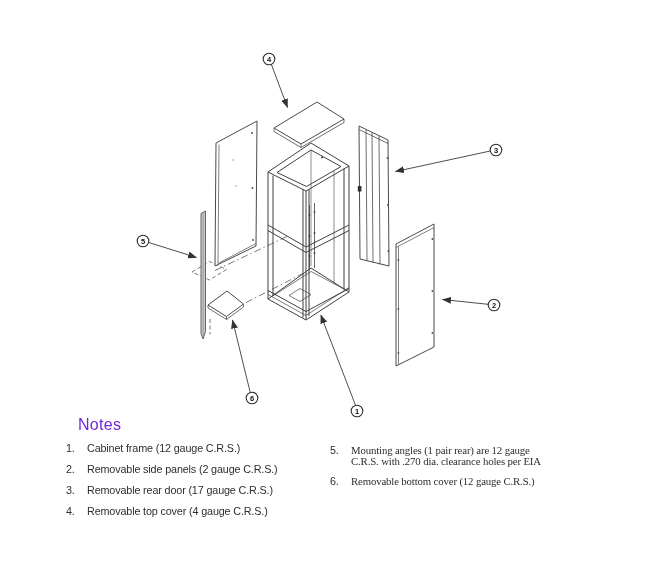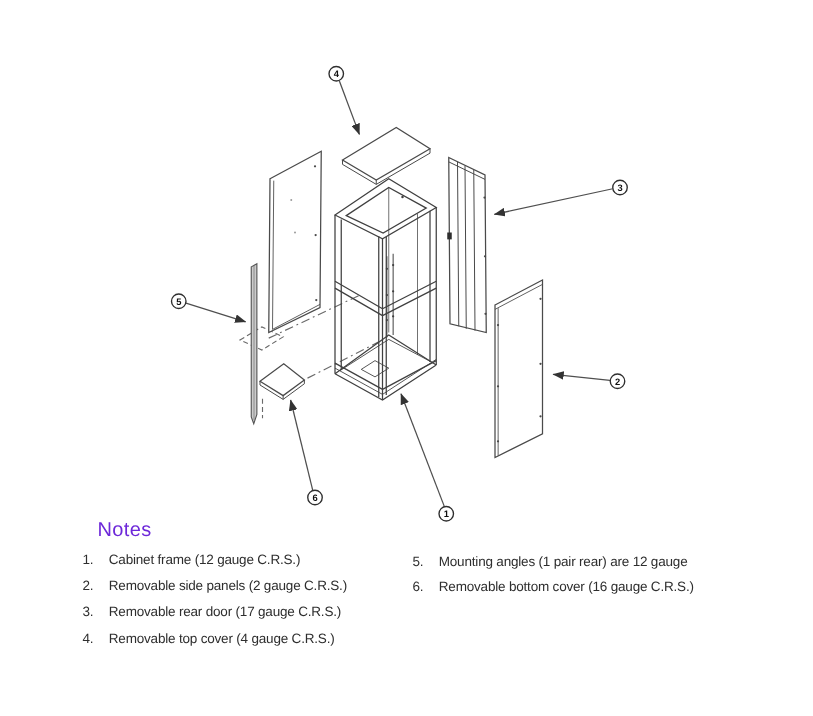--- a/index.html
+++ b/index.html
@@ -13,21 +13,21 @@
   .notes{position:absolute;left:0;top:414px;width:650px;color:#2e2e2e;}
   .notes-heading{
     position:absolute;left:78px;top:2px;
     font-size:16px;font-weight:normal;color:#6d28d9;letter-spacing:.3px;
   }
   .col-left{position:absolute;left:66px;top:29px;width:270px;}
   .col-right{position:absolute;left:330px;top:31px;width:300px;}
   .note-item{display:flex;font-size:10.8px;line-height:11.4px;letter-spacing:-0.15px;margin-bottom:9.6px;color:#2e2e2e;}
   .note-item .num{flex:0 0 21px;}
   .note-item .txt{flex:1;}
-  .note-lines div{white-space:nowrap;}
+  .note-lines div{white-space:nowrap;font-family:Liberation Serif, serif;}
   .col-right .note-item{margin-bottom:8.5px;}
 </style>
 </head>
 <body>
 
 <div class="stage">
 <svg width="650" height="430" viewBox="0 0 650 430">
   <defs>
     <marker id="arrow" markerWidth="9" markerHeight="7" refX="8.5" refY="3.5" orient="auto" markerUnits="userSpaceOnUse">
       <path d="M0,0 L9,3.5 L0,7 Z" fill="#333"></path>
@@ -176,22 +176,23 @@
       <span class="num">4.</span>
       <span class="txt">Removable top cover (4 gauge C.R.S.)</span>
     </div>
   </div>
 
   <div class="col-right">
     <div class="note-item">
       <span class="num">5.</span>
       <span class="txt note-lines">
         <div>Mounting angles (1 pair rear) are 12 gauge</div>
+        <div>C.R.S. with .270 dia. clearance holes per EIA</div>
       </span>
     </div>
     <div class="note-item">
       <span class="num">6.</span>
       <span class="txt note-lines">
-        <div>Removable bottom cover (16 gauge C.R.S.)</div>
+        <div>Removable bottom cover (12 gauge C.R.S.)</div>
       </span>
     </div>
   </div>
 </div>
 
 </body></html>

